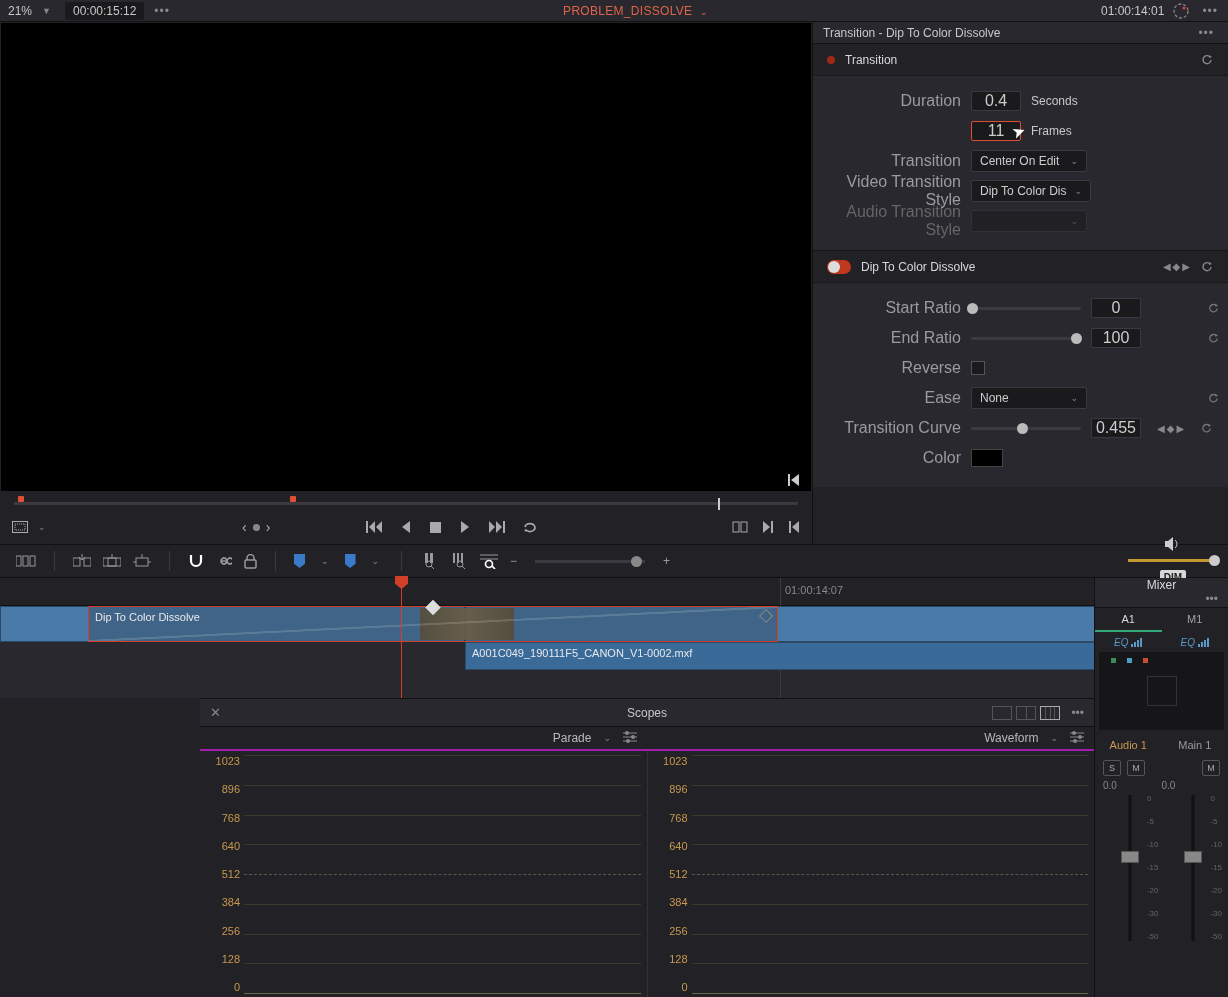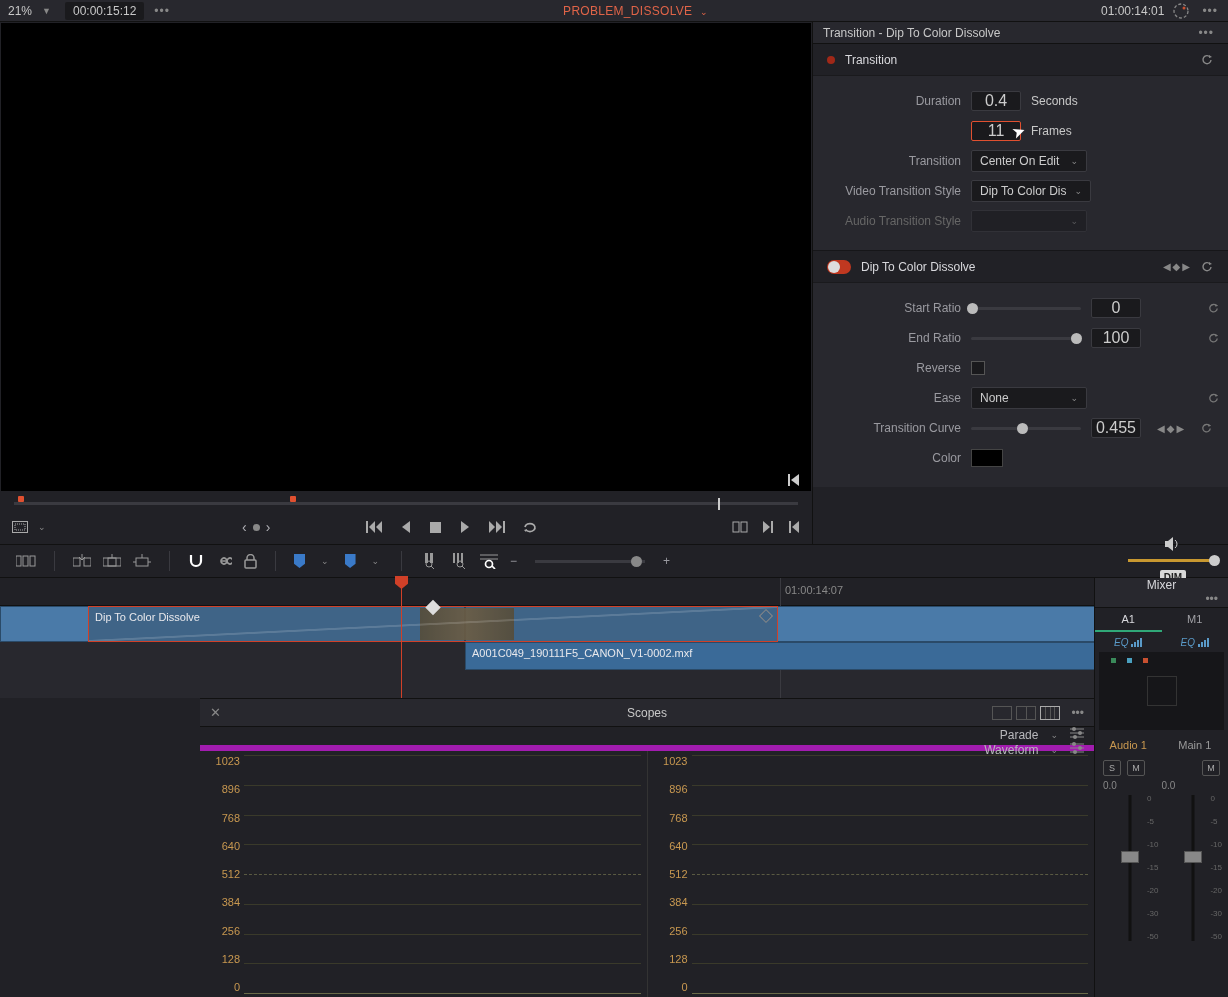--- a/index.html
+++ b/index.html
@@ -37,21 +37,21 @@
 
 .inspector { flex:1; background:#212126; border-left:1px solid #111; display:flex; flex-direction:column; }
 .insp-title-row { height:22px; background:#28282e; display:flex; align-items:center; padding:0 10px; border-bottom:1px solid #111;}
 .insp-title { color:#c8c8c8; }
 .insp-section-head { height:32px; display:flex; align-items:center; padding:0 14px; border-bottom:1px solid #1a1a1d; gap:10px;}
 .red-dot { width:8px; height:8px; border-radius:50%; background:#a02818; }
 .section-label { color:#d8d8dc; }
 .reset-circ { margin-left:auto; }
 .insp-body { padding:10px 8px 14px 8px; background:#28282e; border-bottom:1px solid #161619; }
 .prop-row { display:flex; align-items:center; height:30px; gap:10px; }
-.prop-label { width:140px; text-align:right; color:#9a9aa0; font-size:12px; }
+.prop-label { width:140px; text-align:right; color:#9a9aa0; font-size:16px; }
 .num-field { width:50px; height:20px; background:#1a1a1d; border:1px solid #3a3a40; color:#ccc; text-align:center; border-radius:2px; line-height:18px; font-size:16px;}
 .num-field.active { border-color:#e05030; }
 .unit-txt { color:#c8c8c8; }
 .select-field { height:22px; background:#1a1a1d; border:1px solid #3a3a40; color:#ccc; padding:0 8px; border-radius:2px; display:flex; align-items:center; justify-content:space-between; font-size:12px; min-width:116px;}
 .select-field .sv-chev{color:#888; font-size:9px; margin-left:8px;}
 .toggle-pill { width:24px; height:14px; border-radius:7px; background:#555; position:relative;}
 .toggle-pill.on{ background:#c03820;}
 .toggle-pill .knob{ position:absolute; top:1px; width:12px; height:12px; border-radius:50%; background:#ddd;}
 .toggle-pill.on .knob{left:1px;}
 .kf-icons { display:flex; align-items:center; gap:2px; margin-left:auto; color:#888; font-size:10px;}
@@ -129,21 +129,21 @@
 .scopes-panel{ position:absolute; left:200px; right:134px; top:698px; bottom:0; background:#212126; border-top:1px solid #111;}
 .scopes-titlebar{ height:28px; position:relative; display:flex; align-items:center; border-bottom:1px solid #111; background:#28282e;}
 .scopes-close{ position:absolute; left:10px; color:#888; font-size:13px;}
 .scopes-title{ flex:1; text-align:center; color:#c8c8c8;}
 .layout-btns{ position:absolute; right:34px; display:flex; gap:4px;}
 .layout-btn{ width:20px; height:14px; border:1px solid #555; display:flex;}
 .layout-btn.sel{ border-color:#aaa;}
 .layout-btn span{flex:1; border-right:1px solid #555;}
 .layout-btn span:last-child{border:none;}
 .scopes-menudots{ position:absolute; right:10px; color:#888;}
-.scopes-subbar{ height:24px; display:flex; border-bottom:6px solid #a21caf;flex-direction:column;}
+.scopes-subbar{ height:24px; display:flex; border-bottom:2px solid #a21caf;}
 .sub-half{ flex:1; display:flex; align-items:center; justify-content:flex-end; padding:0 10px; gap:8px; color:#b8b8bc;}
 .settings-ic{ color:#888;}
 .scopes-body{ display:flex; position:absolute; top:52px; left:0; right:0; bottom:0;}
 .scope-half{ flex:1; position:relative; padding-left:44px;}
 .scope-divider{ width:1px; background:#333;}
 .y-labels{ position:absolute; left:0; top:4px; bottom:4px; width:40px; display:flex; flex-direction:column; justify-content:space-between; text-align:right; color:#c89850; font-size:11px;}
 .grid-area{ position:absolute; left:44px; right:6px; top:4px; bottom:4px;}
 .gline{ position:absolute; left:0; right:0; height:1px; background:#3a3a2a;}
 .gline.dashed{ background:none; border-top:1px dashed #5a5a42;}
 .gline.bright{ background:#6a6a48;}

